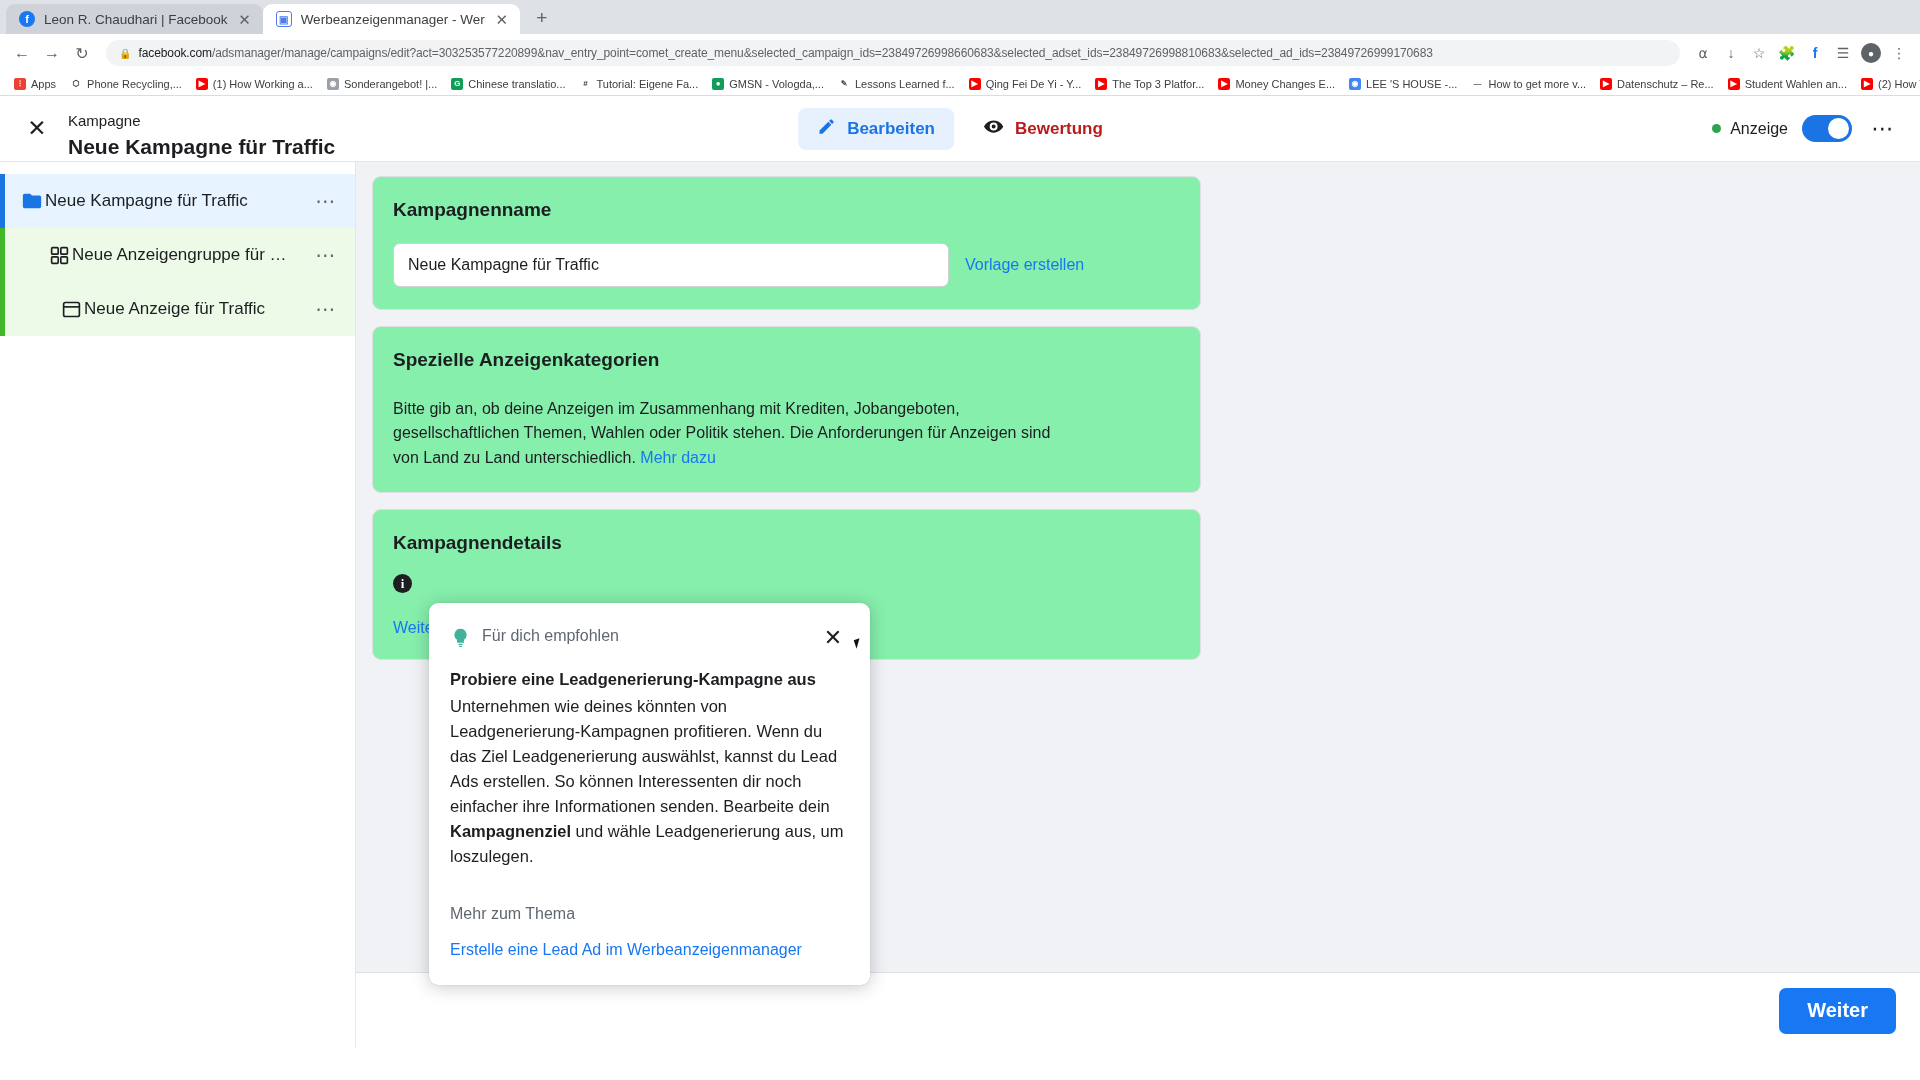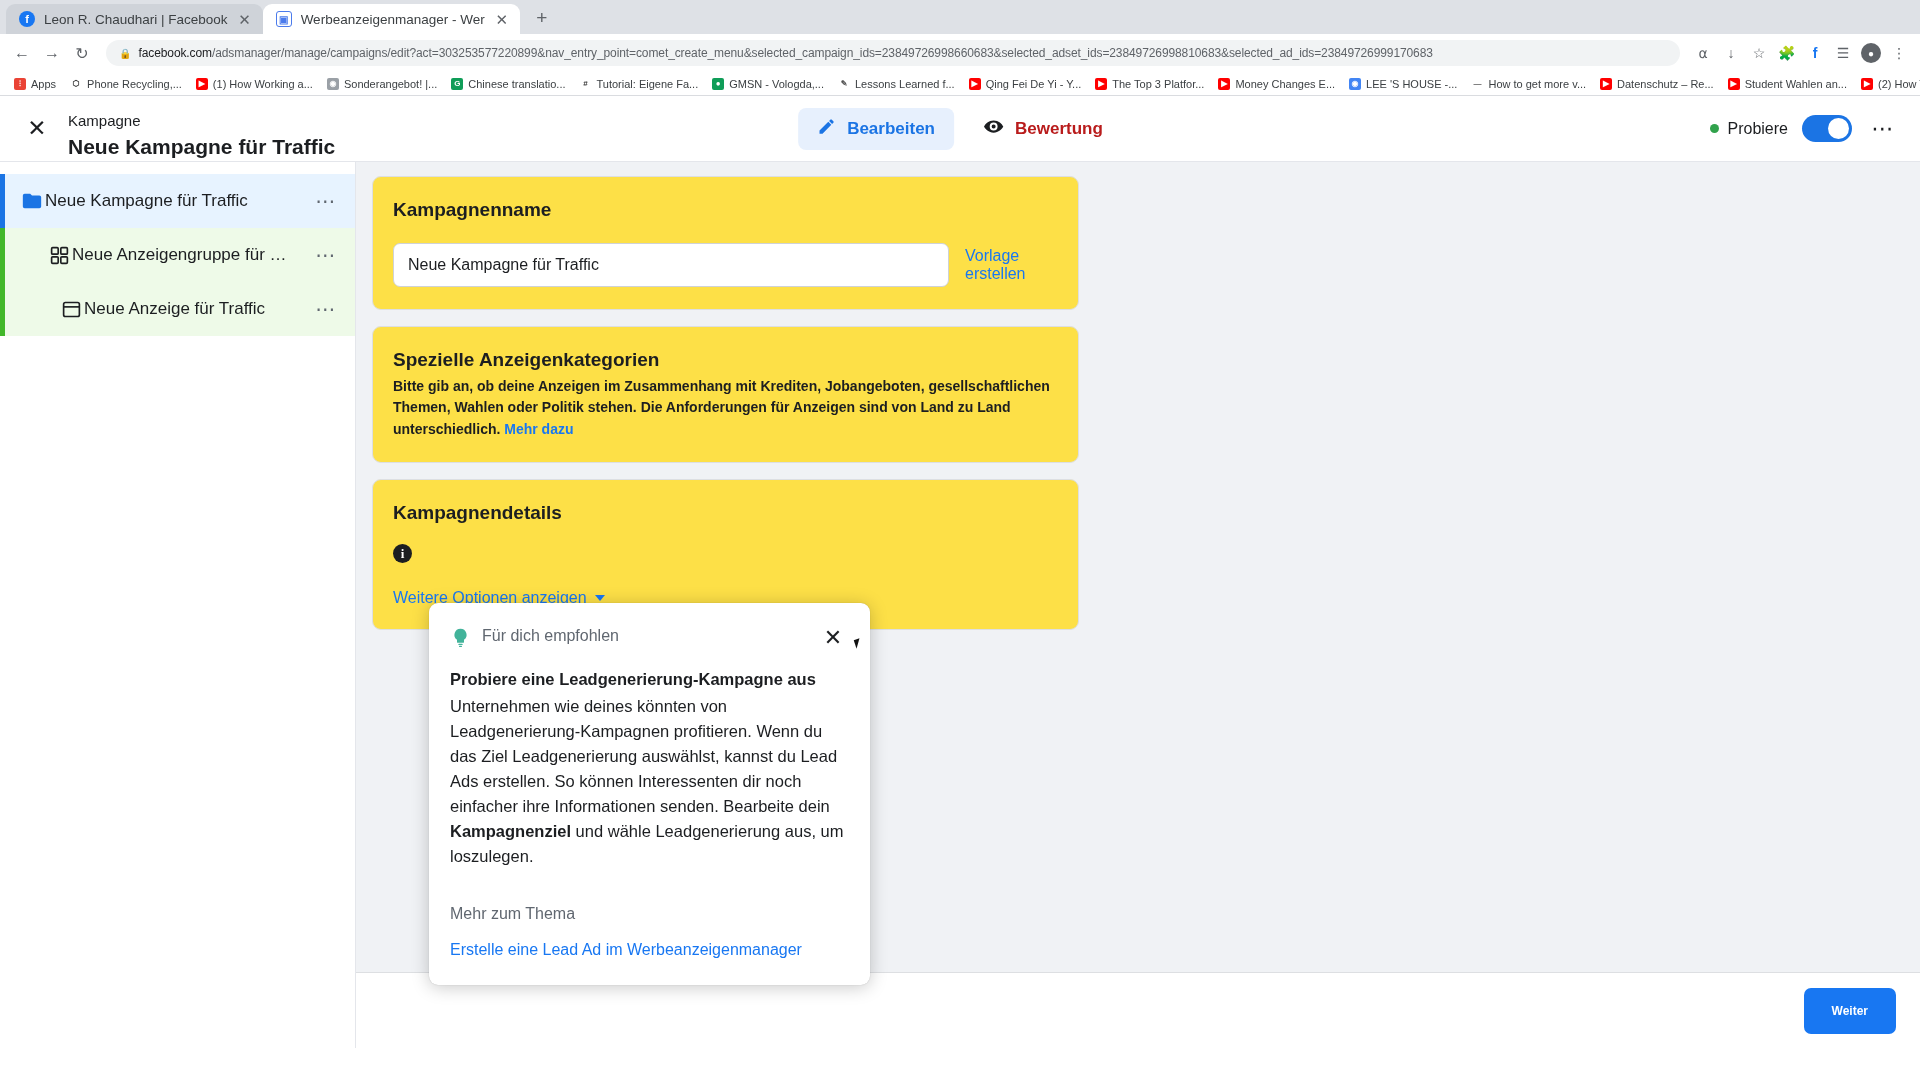--- a/index.html
+++ b/index.html
@@ -193,35 +193,35 @@
   .ind-campaign { padding-left: 19px; }
   .ind-adset { padding-left: 46px; }
   .ind-ad { padding-left: 58px; }
 
   
   .main {
     flex: 1 1 auto; padding: 14px 0 0 16px;
     overflow: hidden; position: relative;
   }
   .card {
-    width: 707px; background: #fde047; border-radius: 9px;
+    width: 829px; background: #86efac; border-radius: 9px;
     border: 1px solid #dddfe2; margin-bottom: 16px; padding: 22px 20px;
   }
   .card-title { font-size: 19px; font-weight: bold; color: #1c1e21; }
   .field-row { display: flex; align-items: center; gap: 16px; margin-top: 22px; }
   .text-input {
     flex: 0 0 556px; height: 44px; border: 1px solid #cfd2d6;
     border-radius: 7px; padding: 0 14px;
     display: flex; align-items: center;
     font-size: 16px; color: #1c1e21; background: #fff;
   }
   .link-btn { font-size: 16px; color: #1877f2; }
   .card-desc {
-    font-size: 14px; color: #1c1e21; line-height: 1.53;
-    margin-top: 5px; max-width: 680px; font-weight: bold;
+    font-size: 16px; color: #1c1e21; line-height: 1.53;
+    margin-top: 26px; max-width: 680px;
   }
   .inline-link { color: #1877f2; }
   .select-box {
     margin-top: 22px; height: 44px; border: 1px solid #cfd2d6;
     border-radius: 7px; padding: 0 14px;
     display: flex; align-items: center; justify-content: space-between;
     font-size: 16px; color: #1c1e21; background: #fff;
   }
   .caret {
     width: 0; height: 0; border-left: 7px solid transparent;
@@ -284,21 +284,21 @@
   
   .footer {
     position: absolute; left: 0; right: 0; bottom: 0; height: 76px;
     background: #ffffff; border-top: 1px solid #dddfe2;
     display: flex; align-items: center; justify-content: flex-end;
     padding-right: 24px;
   }
   .primary-btn {
     height: 46px; padding: 0 28px; border-radius: 7px;
     background: #1877f2; color: #ffffff;
-    font-size: 12px; font-weight: bold;
+    font-size: 20px; font-weight: bold;
     display: flex; align-items: center; justify-content: center;
   }
 </style>
 </head>
 <body>
 
 <div class="browser-chrome">
 
   <div class="tabstrip">
     <div class="tab inactive">
@@ -425,21 +425,21 @@
             <path d="M12 5C6.5 5 2.2 9.1 1 12c1.2 2.9 5.5 7 11 7s9.8-4.1 11-7c-1.2-2.9-5.5-7-11-7zm0 11.5A4.5 4.5 0 1 1 12 7.5a4.5 4.5 0 0 1 0 9zm0-2.2a2.3 2.3 0 1 0 0-4.6 2.3 2.3 0 0 0 0 4.6z" fill="#1c1e21"></path>
           </svg>
       </span>
       <span>Bewertung</span>
     </div>
   </div>
 
   <div class="hdr-right">
     <div class="status-chip">
       <span class="status-dot"></span>
-      <span class="status-label">Probiere</span>
+      <span class="status-label">Anzeige</span>
     </div>
     <div class="toggle"></div>
     <div class="hdr-more">⋯</div>
   </div>
 </div>
 
 <div class="app-body">
 
   <div class="sidebar">
     <div class="nav-row campaign ind-campaign">

